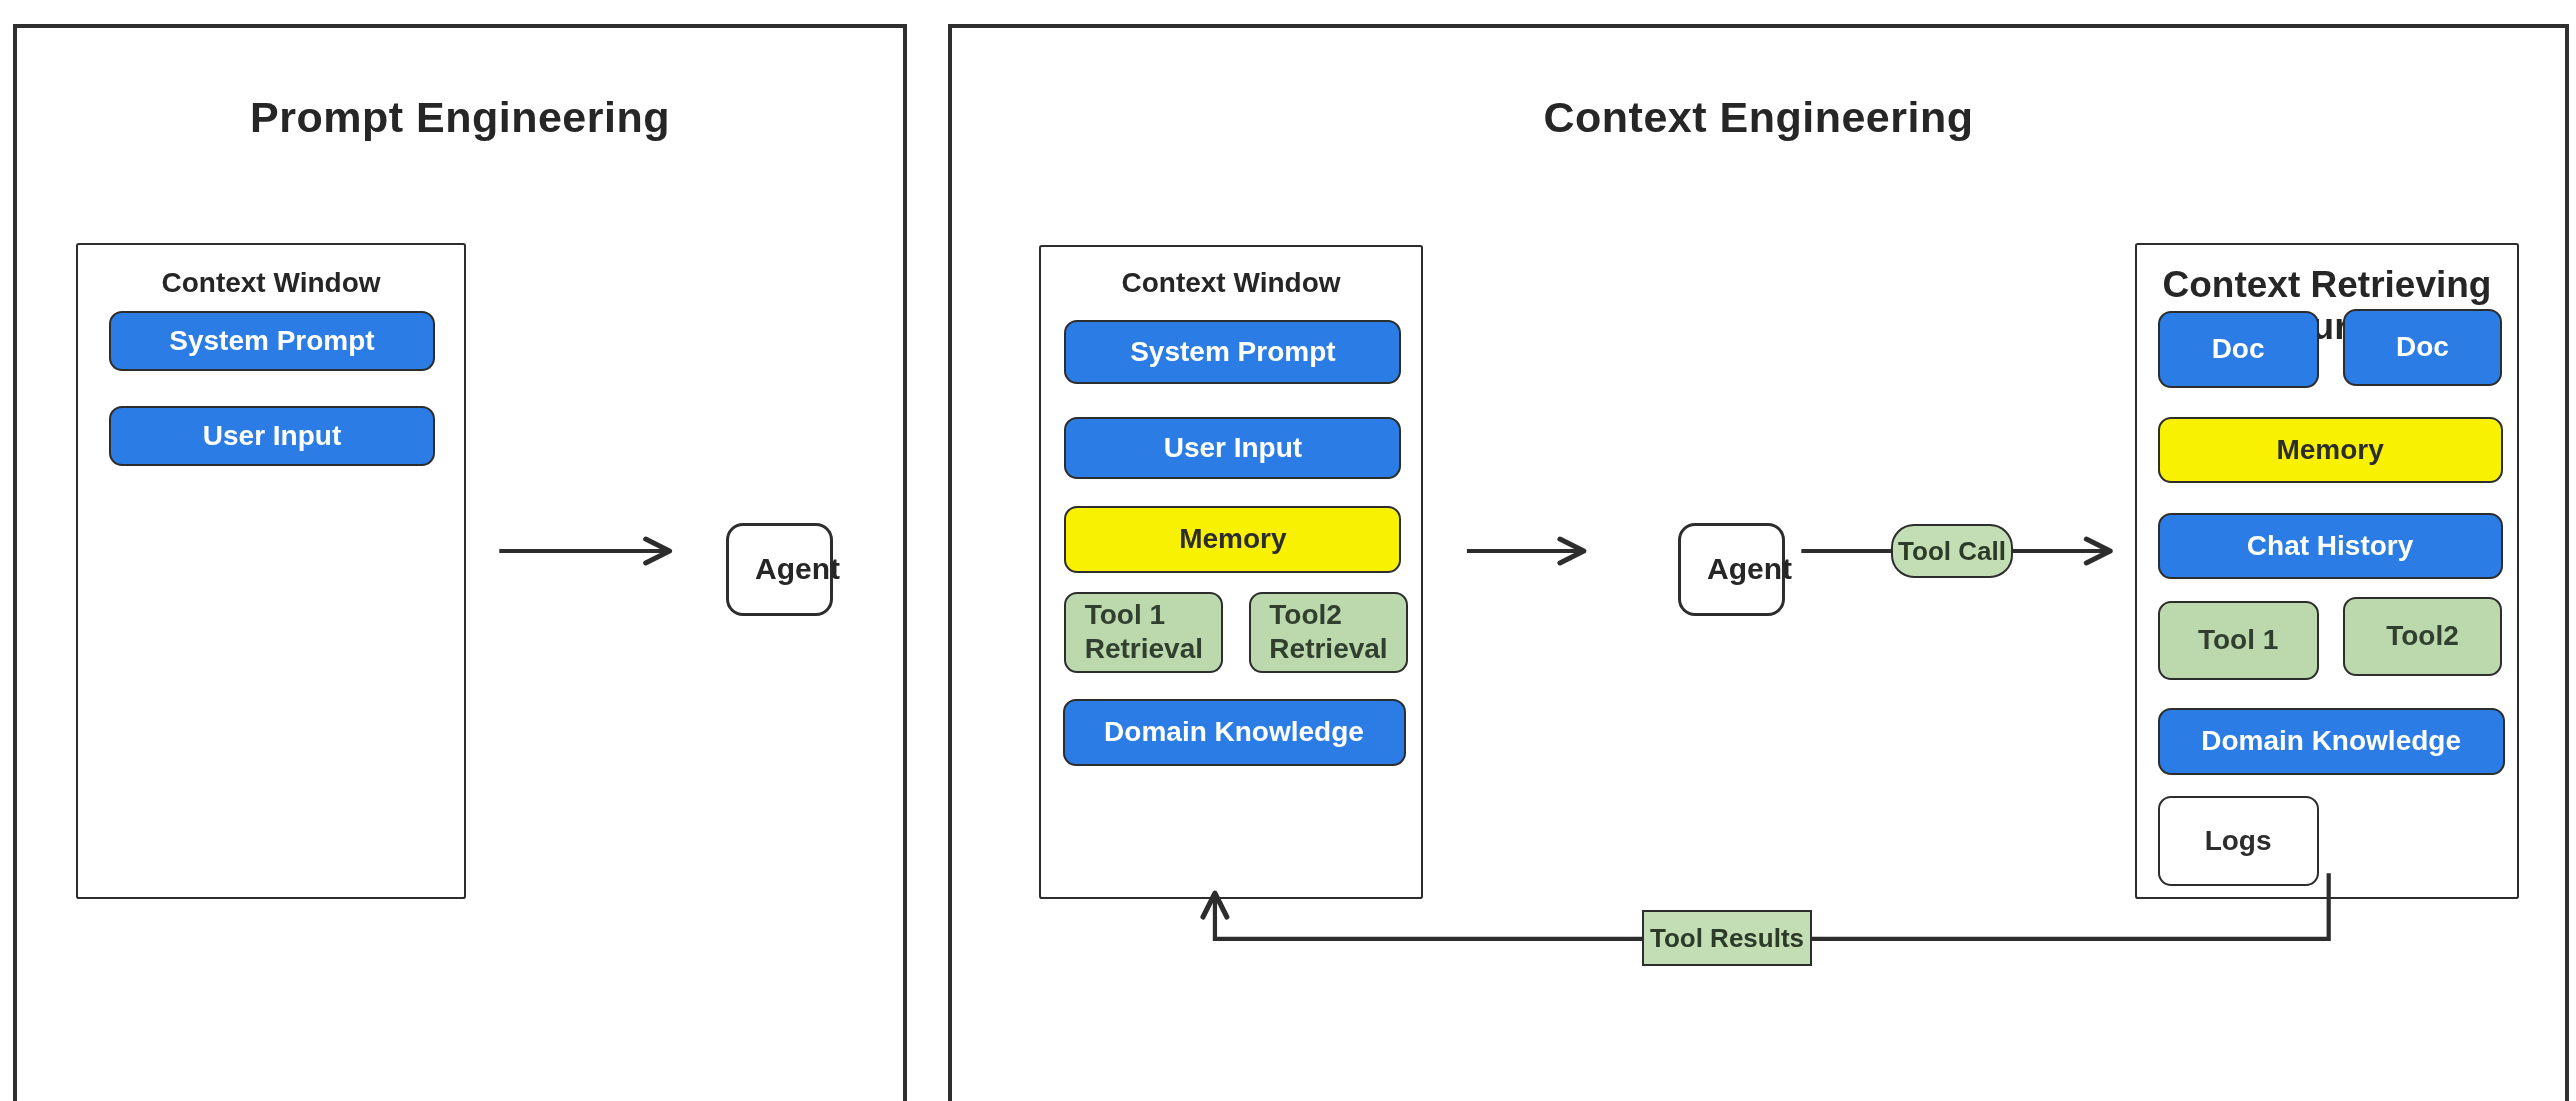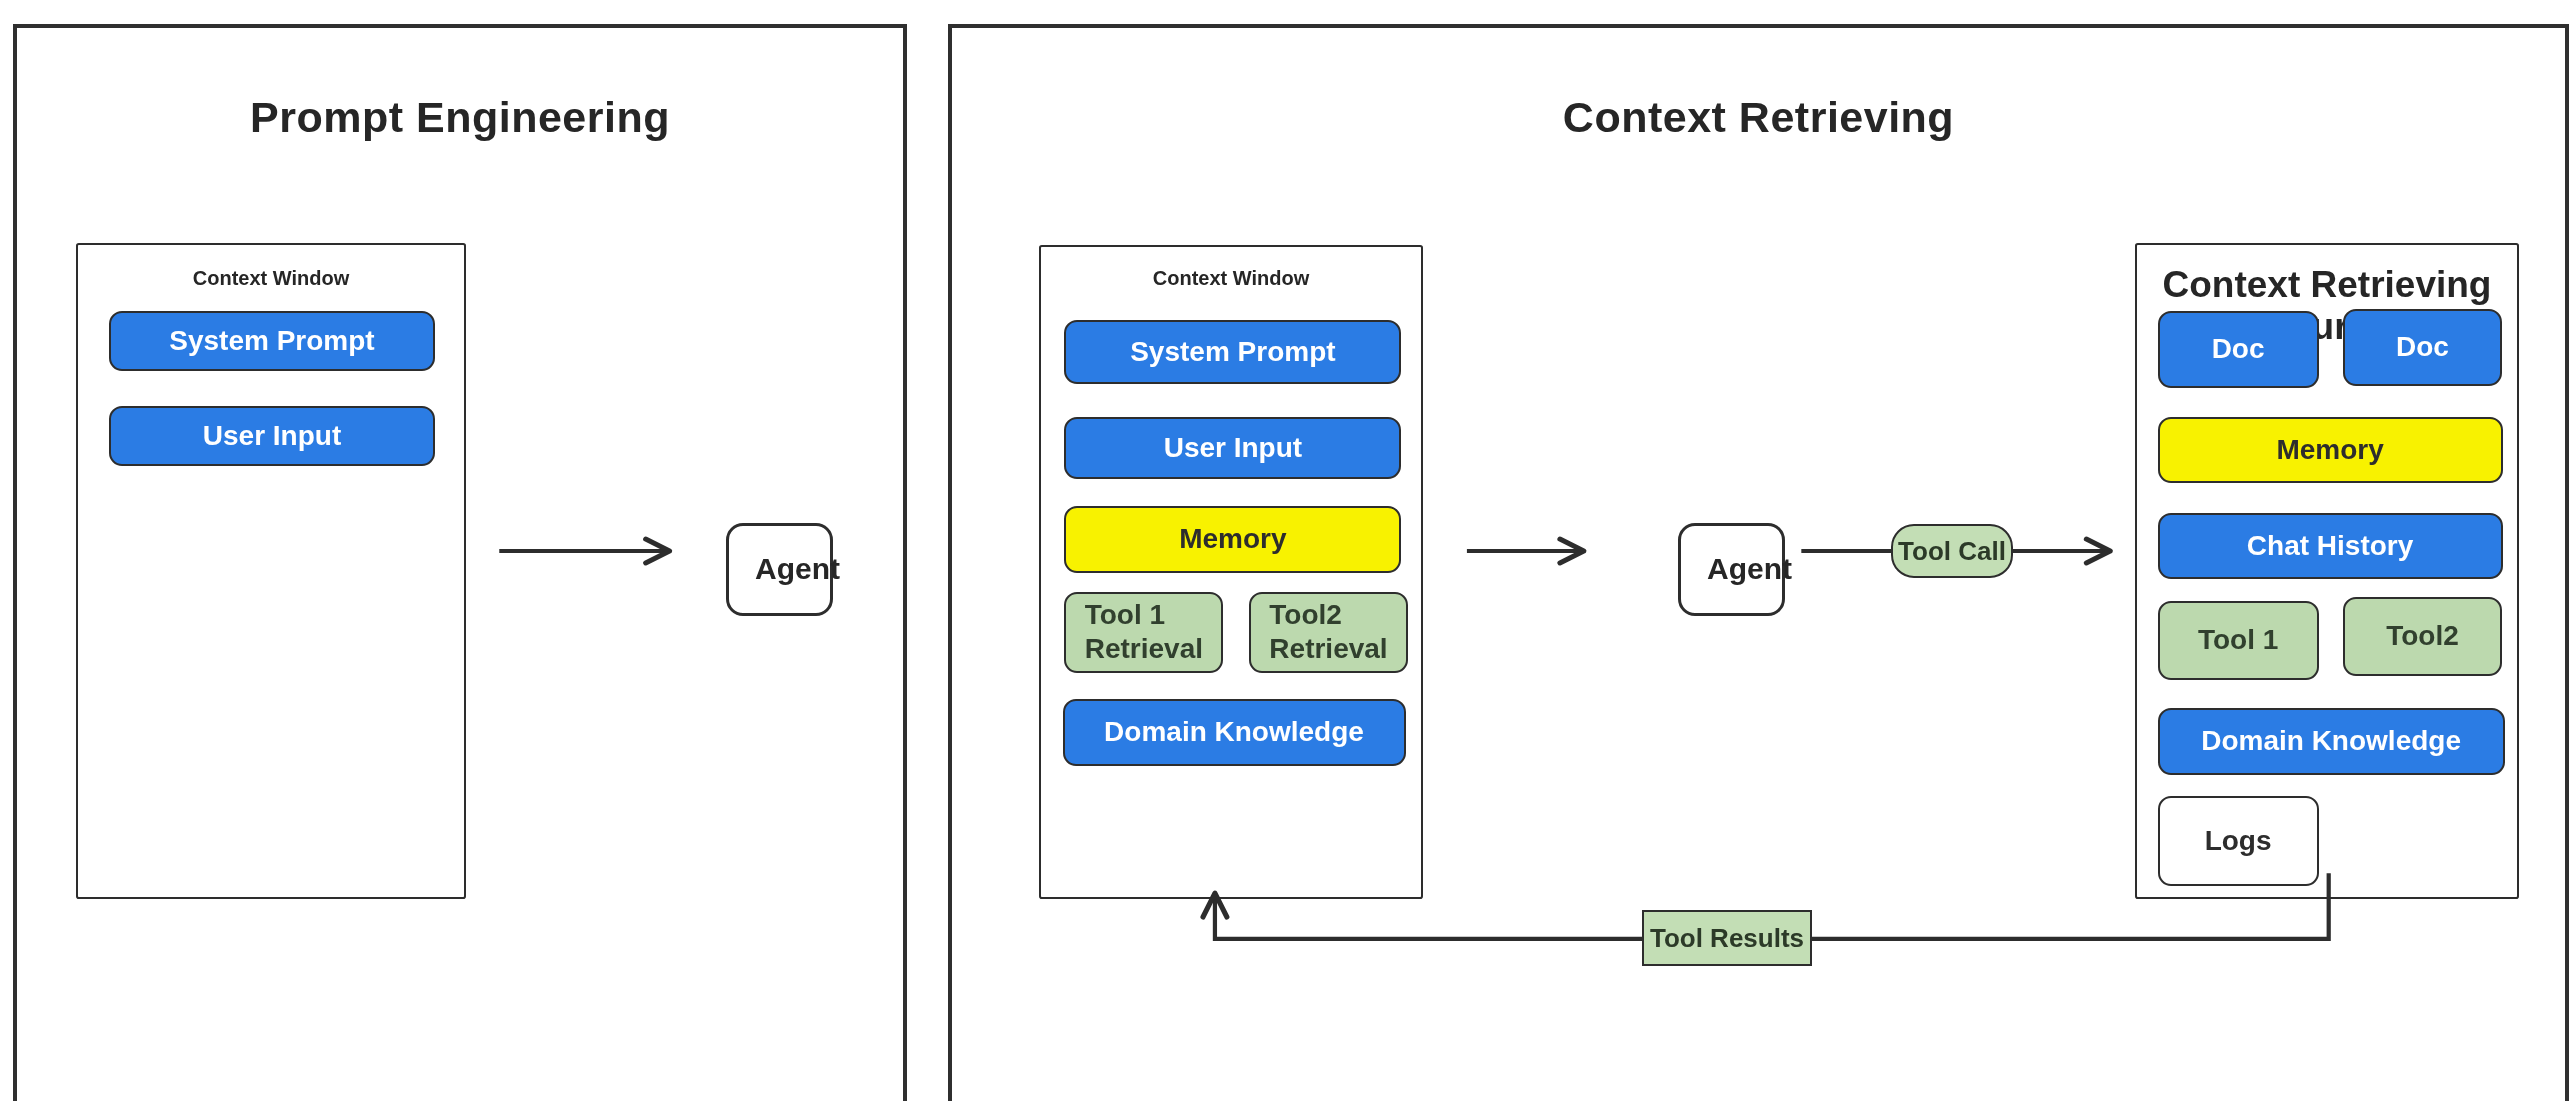--- a/index.html
+++ b/index.html
@@ -3,21 +3,21 @@
 <meta charset="utf-8">
 <style>
   html,body{margin:0;padding:0;background:#ffffff;}
   body{width:2576px;height:1102px;position:relative;font-family:"Liberation Sans",sans-serif;color:#2b2b2b;overflow:hidden;}
   .canvas{position:absolute;left:0;top:0;width:2576px;height:1102px;}
 
   .panel{position:absolute;background:#ffffff;border:4.7px solid #2f2f2f;box-sizing:border-box;margin-top:16px;}
   .title{position:absolute;left:0;width:100%;text-align:center;font-size:43px;font-weight:bold;color:#262626;letter-spacing:0.5px;}
 
   .box{position:absolute;background:#ffffff;border:2.8px solid #2d2d2d;box-sizing:border-box;border-radius:2.8px;}
-  .box-label{position:absolute;left:0;width:100%;text-align:center;font-weight:bold;font-size:20px;color:#262626;}
+  .box-label{position:absolute;left:0;width:100%;text-align:center;font-weight:bold;font-size:28px;color:#262626;}
 
   .chip{position:absolute;display:flex;align-items:center;justify-content:center;
         border:2.8px solid #2d2d2d;box-sizing:border-box;border-radius:13px;
         font-size:28px;font-weight:bold;text-align:left;white-space:pre-line;line-height:1.2;}
   .chip.blue{background:#2b7ce4;color:#ffffff;}
   .chip.yellow{background:#f8f200;color:#2d2d2d;}
   .chip.green{background:#bcd9ae;color:#31402e;}
   .chip.plain{background:#ffffff;color:#2d2d2d;}
 
   .agent{position:absolute;background:#ffffff;border:3.7px solid #2d2d2d;box-sizing:border-box;
@@ -41,21 +41,21 @@
     <div class="box" style="left:59px;top:215px;width:390px;height:656px;">
       <div class="box-label" style="top:22.5px;">Context Window</div>
       <div class="chip blue" style="left:31px;top:66px;width:326px;height:60px;">System Prompt</div>
       <div class="chip blue" style="left:31px;top:161px;width:326px;height:60px;">User Input</div>
     </div>
 
     <div class="agent" style="left:709px;top:495px;width:107px;height:93px;">Agent</div>
   </section>
 
   <section class="panel" style="left:948px;top:7.5px;width:1621px;height:1087px;">
-    <h1 class="title" style="top:37px;">Context Retrieving</h1>
+    <h1 class="title" style="top:37px;">Context Engineering</h1>
 
     <div class="box" style="left:87px;top:217px;width:384px;height:654px;">
       <div class="box-label" style="top:20.6px;">Context Window</div>
       <div class="chip blue" style="left:23.4px;top:73px;width:337px;height:64px;">System Prompt</div>
       <div class="chip blue" style="left:23.4px;top:170px;width:337px;height:62px;">User Input</div>
       <div class="chip yellow" style="left:23.4px;top:259px;width:337px;height:67px;">Memory</div>
       <div class="chip green" style="left:23.4px;top:345px;width:159px;height:81px;">Tool 1
 Retrieval</div>
       <div class="chip green" style="left:208px;top:345px;width:159px;height:81px;">Tool2
 Retrieval</div>

